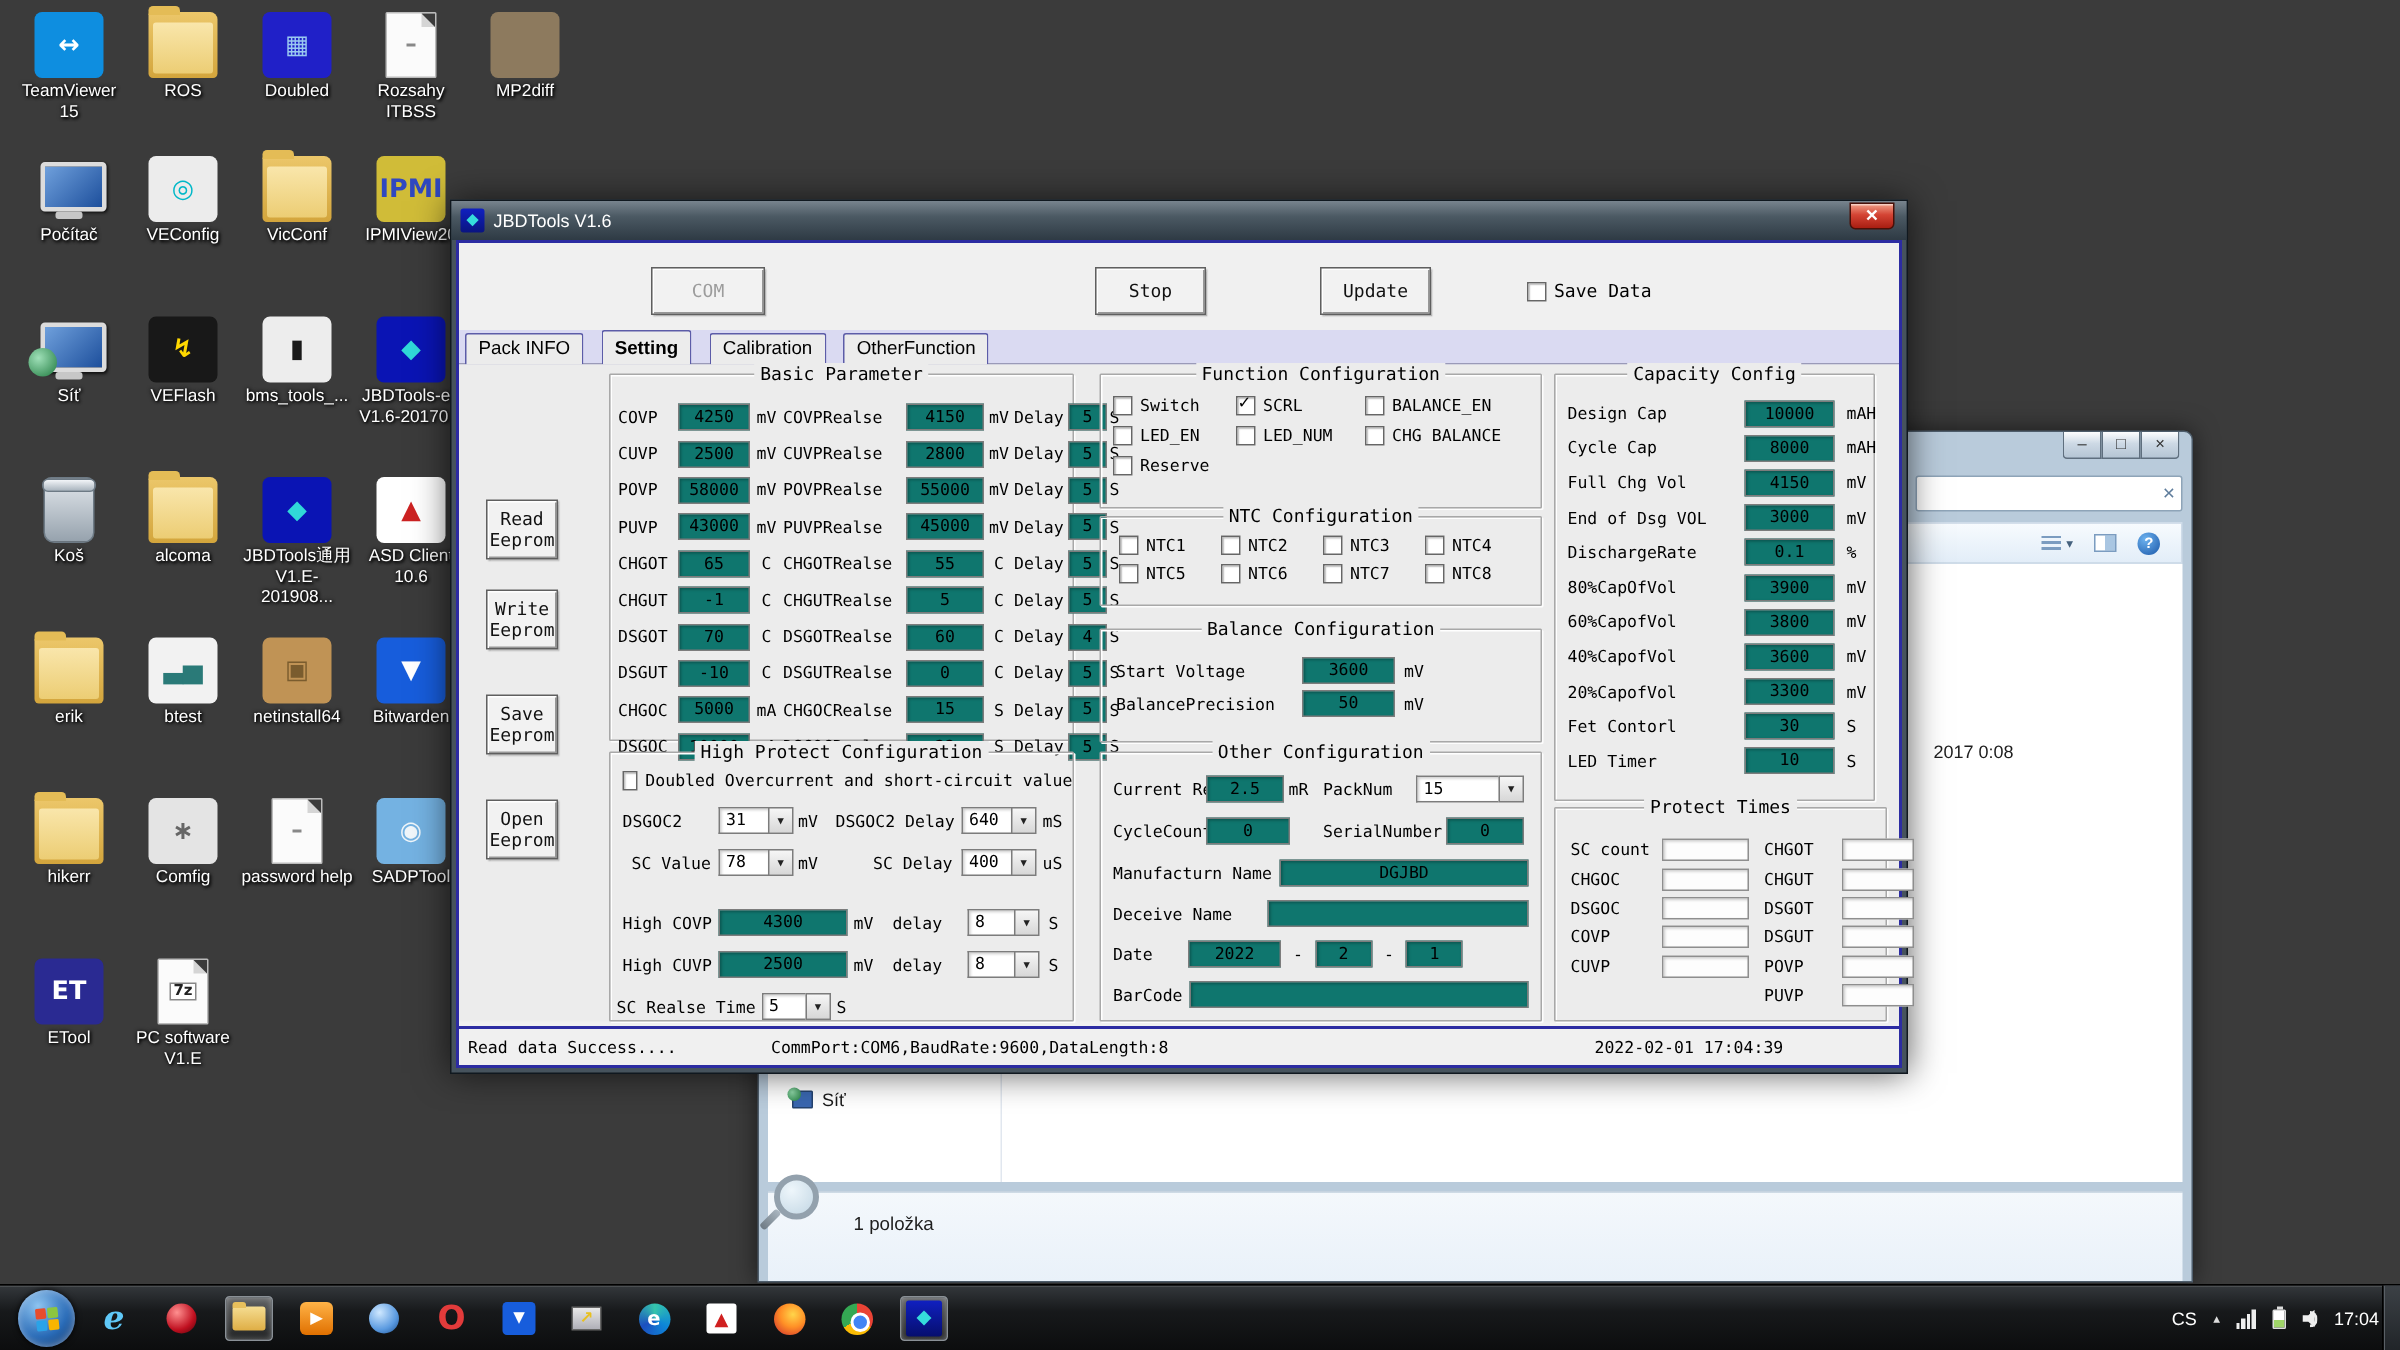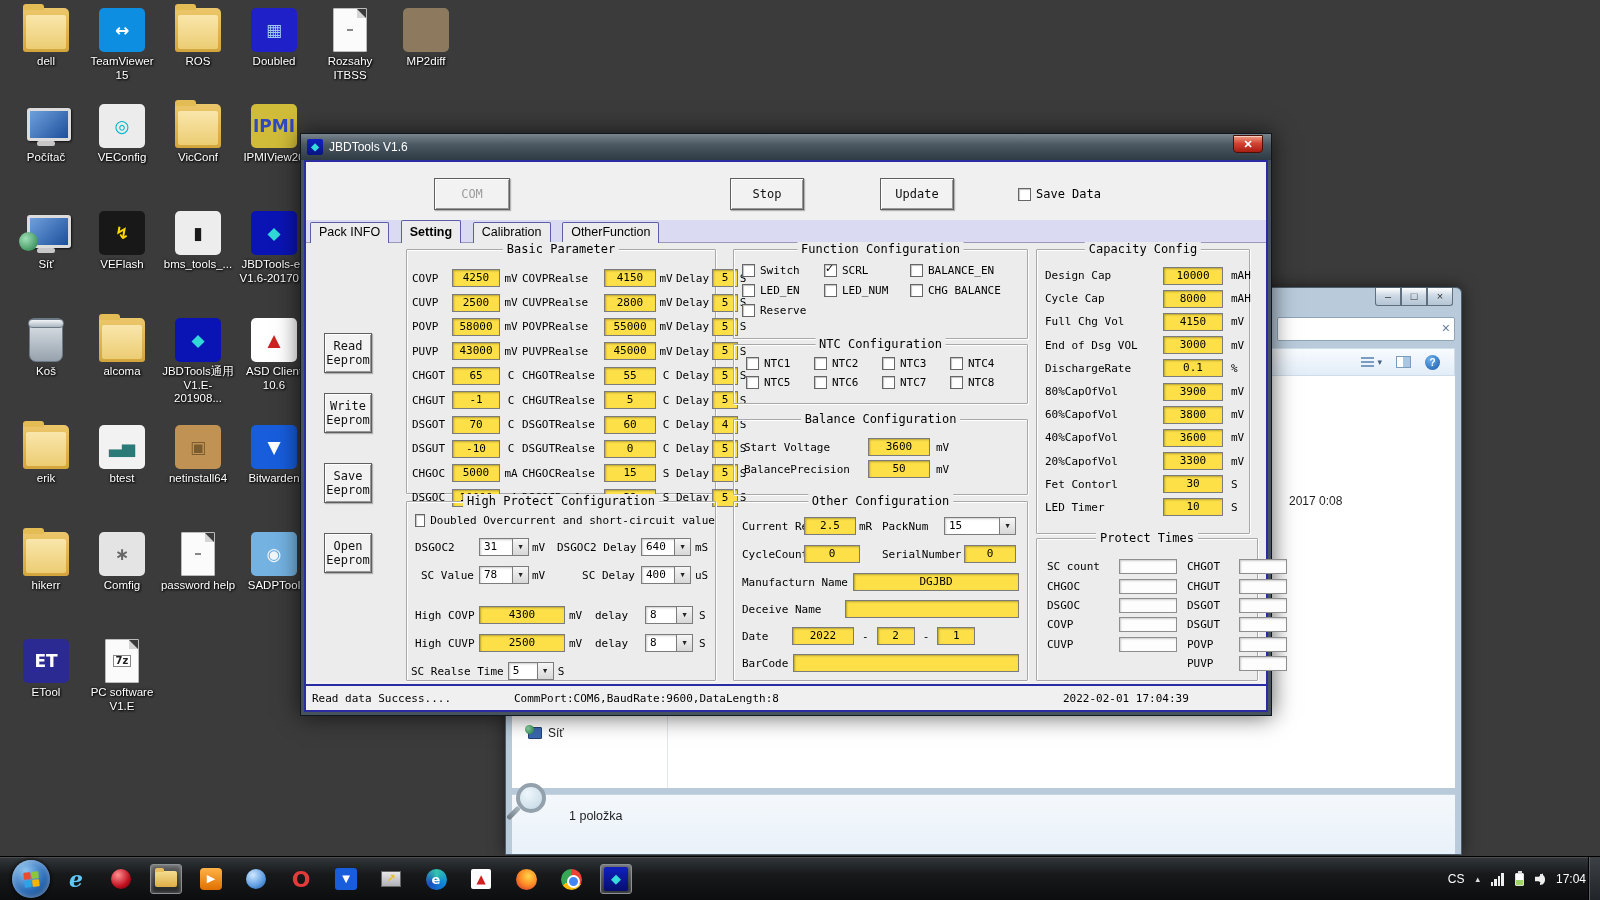--- a/index.html
+++ b/index.html
@@ -59,29 +59,29 @@
   .b3d{background:#f2f2f2;border:1px solid #5f5f5f;box-shadow:inset 1px 1px 0 #fff,inset -1px -1px 0 #979797,1px 1px 1px rgba(0,0,0,.25);font:12px "DejaVu Sans Mono",monospace;color:#111;display:flex;align-items:center;justify-content:center;text-align:center}
   .b3d.disabled{color:#9c9c9c}
   .cb{display:inline-block;width:13px;height:13px;background:#fff;border:1px solid #666;box-shadow:inset 1px 1px 1px rgba(0,0,0,.25);vertical-align:-2px;position:relative}
   .cb i{position:absolute;left:0;top:-3px;font:bold 11px "DejaVu Sans",sans-serif;font-style:normal;color:#000}
   #jbd-tabs{position:absolute;left:0;right:0;top:58px;height:23px;background:#dadaf2;border-bottom:1px solid #9a9ab8;padding-left:4px}
   .tab{display:inline-block;height:21px;margin-top:2px;padding:2px 8px 0;border:1px solid #5c5ca8;border-bottom:none;border-radius:2px 2px 0 0;background:#ececec;font:12.5px "Liberation Sans",sans-serif;color:#000;margin-right:2px}
   .tab.active{font-weight:bold;height:23px;margin-top:0;padding-top:4px;background:#ececec}
   #jbd-main{position:absolute;left:0;right:0;top:81px;bottom:29px;background:#ececec}
   .grp{position:absolute;border:1px solid #a8a8a8;box-shadow:inset 1px 1px 0 #fff,1px 1px 0 #fdfdfd;border-radius:1px}
   .gtitle{position:absolute;top:-8px;left:50%;transform:translateX(-50%);background:#ececec;padding:0 4px;font:12px "DejaVu Sans Mono",monospace;white-space:nowrap;color:#000}
-  .fld{background:#fde047;border:1px solid #7c7c7c;box-shadow:inset 1px 1px 2px rgba(0,0,0,.28);text-align:center;font:11px "DejaVu Sans Mono",monospace;height:18px;line-height:16px;color:#000}
+  .fld{background:#0f766e;border:1px solid #7c7c7c;box-shadow:inset 1px 1px 2px rgba(0,0,0,.28);text-align:center;font:11px "DejaVu Sans Mono",monospace;height:18px;line-height:16px;color:#000}
   .lbl{font:11px "DejaVu Sans Mono",monospace;color:#000;white-space:nowrap}
   .cmb{display:inline-flex;height:18px}
   .cmb .val{background:#fff;border:1px solid #7c7c7c;border-right:none;box-shadow:inset 1px 1px 2px rgba(0,0,0,.2);font:11px "DejaVu Sans Mono",monospace;padding:1px 0 0 4px;flex:1;text-align:left}
   .cmb .drop{width:17px;background:linear-gradient(#f6f6f6,#d7d7d7);border:1px solid #7c7c7c;font-size:7px;text-align:center;line-height:16px;color:#222}
   .sidebtn{position:absolute;left:18px;width:48px;height:40px;padding:2px}
   .bp-row{display:grid;grid-template-columns:40px 48px 22px 82px 52px 20px 36px 26px 10px;align-items:center;height:24.4px;padding-left:5px}
   .cap-row{display:grid;grid-template-columns:110px 60px auto;align-items:center;height:23.2px;padding-left:8px;column-gap:8px}
-  .pt-row{display:grid;grid-template-columns:56px 58px;align-items:center;height:19.4px;column-gap:16px}
+  .pt-row{display:grid;grid-template-columns:56px 58px;align-items:center;height:19.4px;column-gap:5px}
   .pt-rowR{display:grid;grid-template-columns:48px 48px;align-items:center;height:19.4px;column-gap:4px}
   .pt-box{height:15px;background:#fdfdfd;border:1px solid #8e8e8e;box-shadow:inset 1px 1px 2px rgba(0,0,0,.2)}
   .chk-row{display:flex;align-items:center;gap:5px}
   #jbd-status{position:absolute;left:0;right:0;bottom:0;height:26px;background:#f0f0f0;border-top:2px solid #2c2ca2;font:11px "DejaVu Sans Mono",monospace;color:#000}
   
   #taskbar{position:absolute;left:0;bottom:0;width:1600px;height:44px;background:linear-gradient(#34383c,#17191b 40%,#0c0d0e);border-top:1px solid #000;z-index:10;box-shadow:inset 0 1px 0 rgba(255,255,255,.12)}
   #orb{position:absolute;left:12px;top:3px;width:38px;height:38px;border-radius:50%;background:radial-gradient(circle at 35% 28%,#8ec4f0,#2a6cb8 55%,#0b2d5e);box-shadow:inset 0 0 6px rgba(255,255,255,.5),0 0 4px #000;display:flex;align-items:center;justify-content:center}
   .flag{width:15px;height:15px;transform:rotate(-6deg);display:grid;grid-template-columns:7px 7px;grid-auto-rows:7px;gap:1px}
   .flag span{border-radius:1px}
   #tb-apps{position:absolute;left:60px;top:7px;display:flex}
@@ -112,26 +112,20 @@
   .spk{width:13px;height:13px;background:#eee;clip-path:polygon(0 33%,30% 33%,62% 5%,62% 95%,30% 67%,0 67%)}
   .spk-wave{width:5px;height:11px;border:2px solid #eee;border-left:none;border-radius:0 8px 8px 0;margin-left:-8px}
   .tr-time{font-size:12px;color:#fff}
   #showdesk{position:absolute;right:0;top:0;width:12px;height:44px;background:linear-gradient(#3c4146,#202428);border-left:1px solid #000;box-shadow:inset 1px 0 0 #5a6066}
 </style>
 </head>
 <body>
 
 <div id="desk-row1">
 
-    <div class="dicon">
-      <div class="dico dk-folder">
-        <span class="dglyph"></span>
-      </div>
-      <div class="dlabel">dell</div>
-    </div>
 
     <div class="dicon">
       <div class="dico dk-tile" style="background: rgb(14, 142, 224);">
         <span class="dglyph" style="color: rgb(255, 255, 255);">↔</span>
       </div>
       <div class="dlabel">TeamViewer 15</div>
     </div>
 
     <div class="dicon">
       <div class="dico dk-folder">

